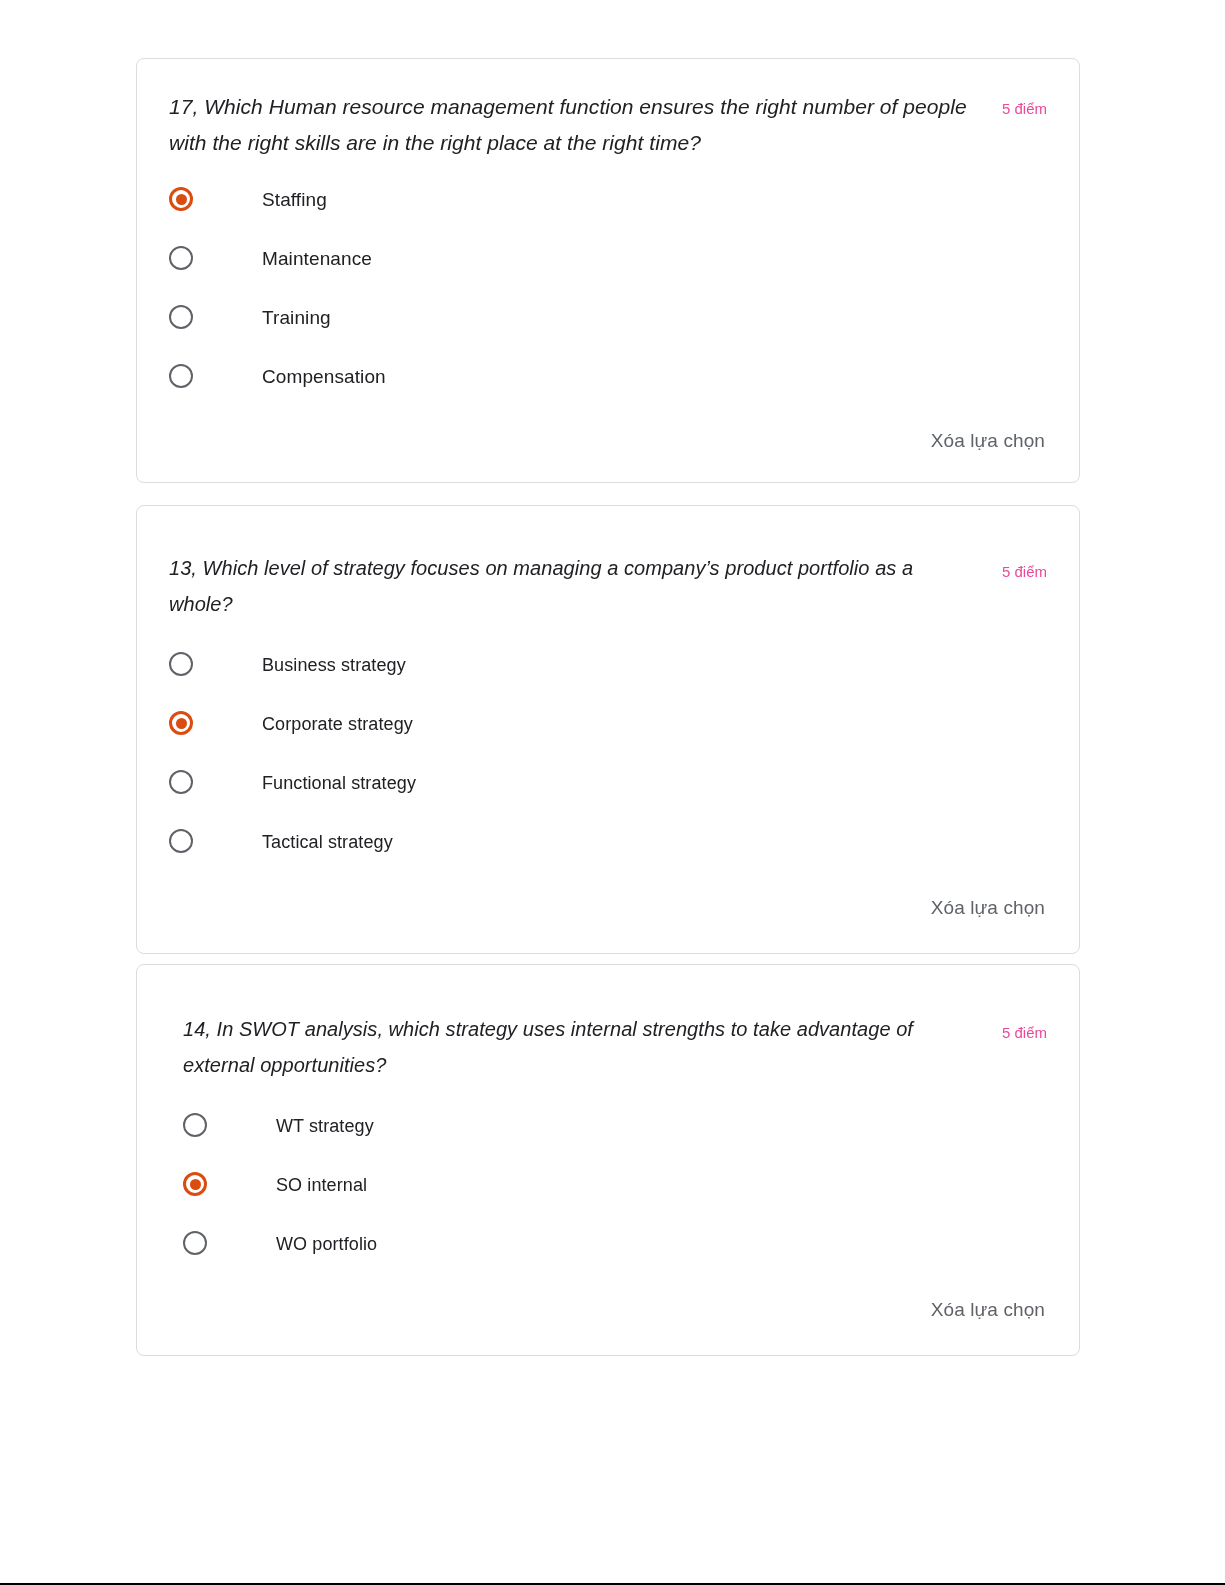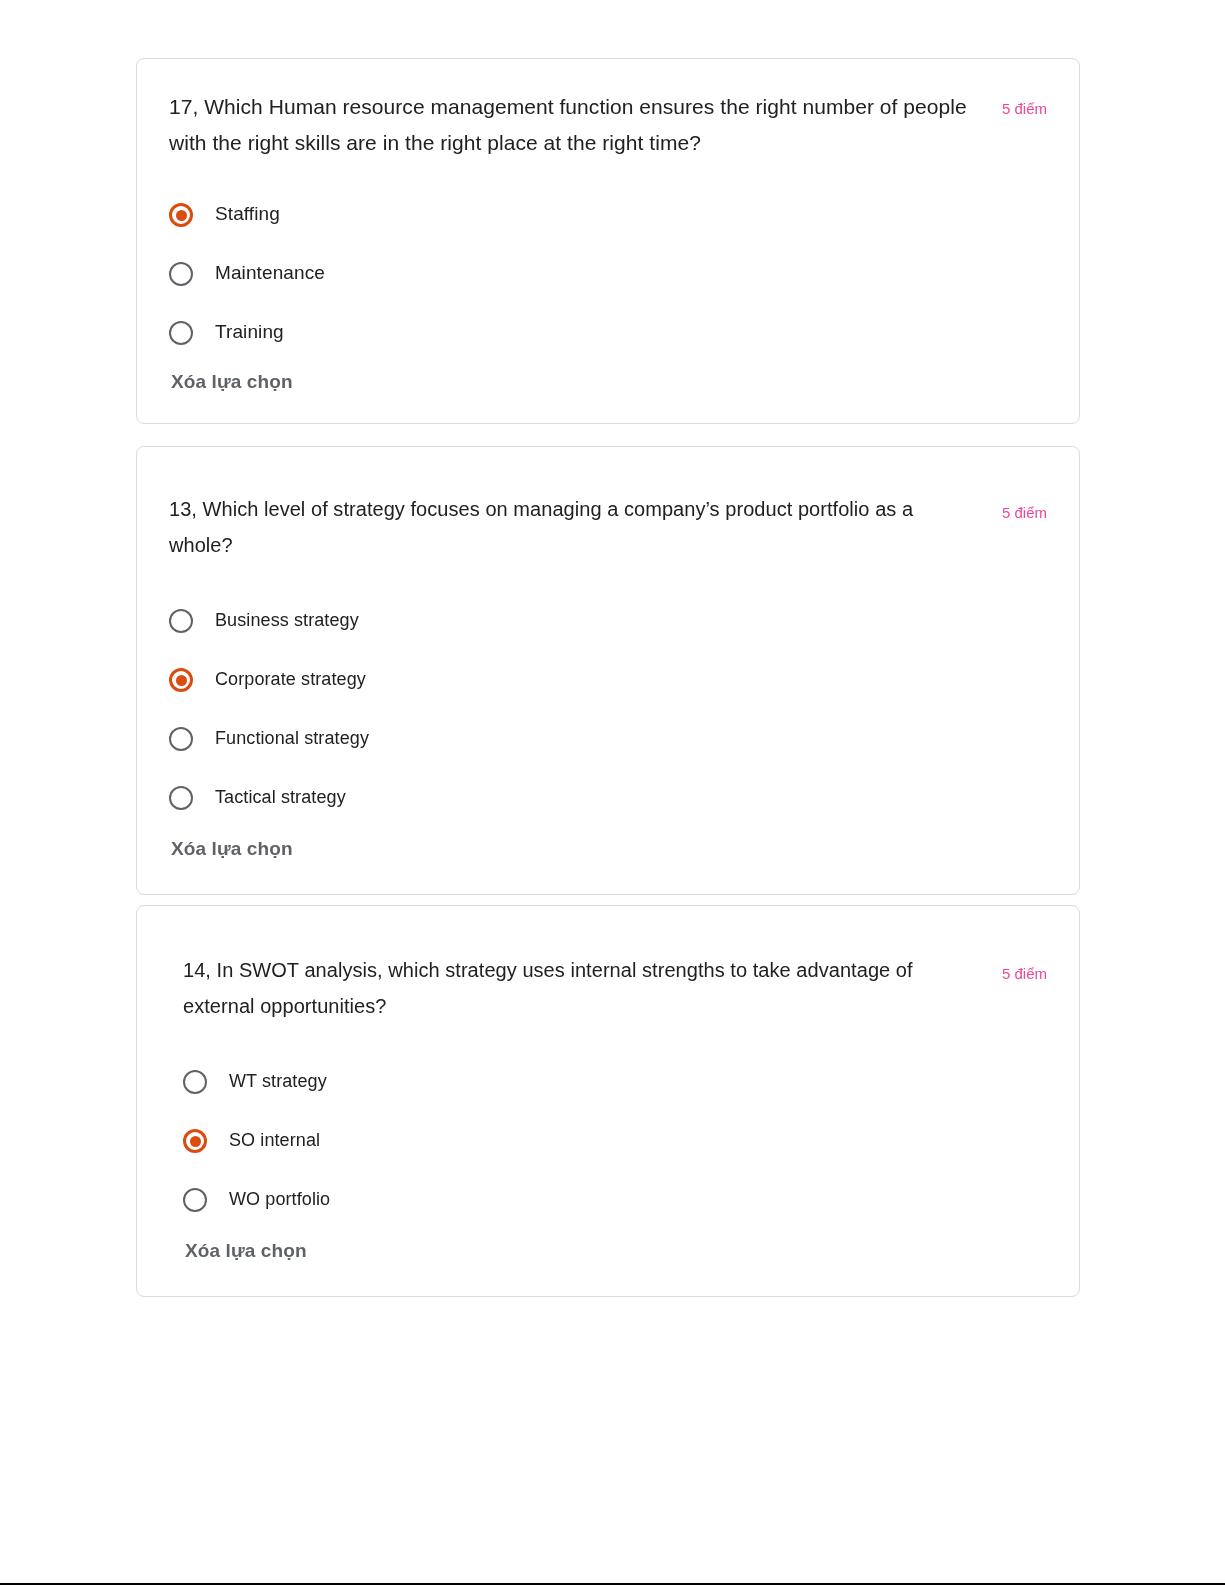--- a/index.html
+++ b/index.html
@@ -53,20 +53,21 @@
     justify-content: space-between;
   }
 
   .q-title {
     font-size: 21px;
     line-height: 36px;
     color: #202124;
     letter-spacing: 0.05px;
     max-width: 820px;
     font-weight: 400;
+    font-style: italic;
   }
   .card-2 .q-title, .card-3 .q-title { font-size: 20px; max-width: 760px; }
 
   .q-points {
     font-size: 15px;
     line-height: 30px;
     color: #ec4899;
     white-space: nowrap;
     flex: none;
     padding-top: 5px;
@@ -74,24 +75,25 @@
   .card-2 .q-points, .card-3 .q-points { padding-top: 7px; }
 
   
   .options {
     margin-top: 26px;
   }
   .card-2 .options, .card-3 .options { margin-top: 30px; }
 
   .option-row {
     display: flex;
-    align-items: flex-end;
+    align-items: flex-start;
     height: 40px;
     margin-bottom: 19px;
     cursor: pointer;
+    gap: 47px;
   }
   .card-2 .option-row, .card-3 .option-row { margin-bottom: 19px; }
   .option-row:last-child { margin-bottom: 0; }
 
   .radio {
     flex: none;
     width: 24px;
     height: 24px;
     border-radius: 50%;
     border: 2px solid #5f6368;
@@ -120,22 +122,22 @@
     font-size: 19px;
     line-height: 26px;
     color: #202124;
     letter-spacing: 0.1px;
   }
   .card-2 .option-label, .card-3 .option-label { font-size: 18px; }
 
   
   .clear-row {
     display: flex;
+    justify-content: flex-end;
     margin-top: 22px;
-    font-weight: bold;
   }
   .card-2 .clear-row, .card-3 .clear-row { margin-top: 24px; }
 
   .clear-link {
     font-size: 19px;
     line-height: 26px;
     color: #5f6368;
     letter-spacing: 0.1px;
     cursor: pointer;
     padding: 2px 2px;
@@ -167,20 +169,24 @@
           <span class="option-label">Staffing</span>
         </div>
         <div class="option-row">
           <span class="radio"></span>
           <span class="option-label">Maintenance</span>
         </div>
         <div class="option-row">
           <span class="radio"></span>
           <span class="option-label">Training</span>
         </div>
+        <div class="option-row">
+          <span class="radio"></span>
+          <span class="option-label">Compensation</span>
+        </div>
       </div>
       <div class="clear-row">
         <span class="clear-link">Xóa lựa chọn</span>
       </div>
     </div>
 
     <div class="q-card card-2">
       <div class="q-head">
         <div class="q-title">13, Which level of strategy focuses on managing a company’s product portfolio as a whole?</div>
         <div class="q-points">5 điểm</div>

